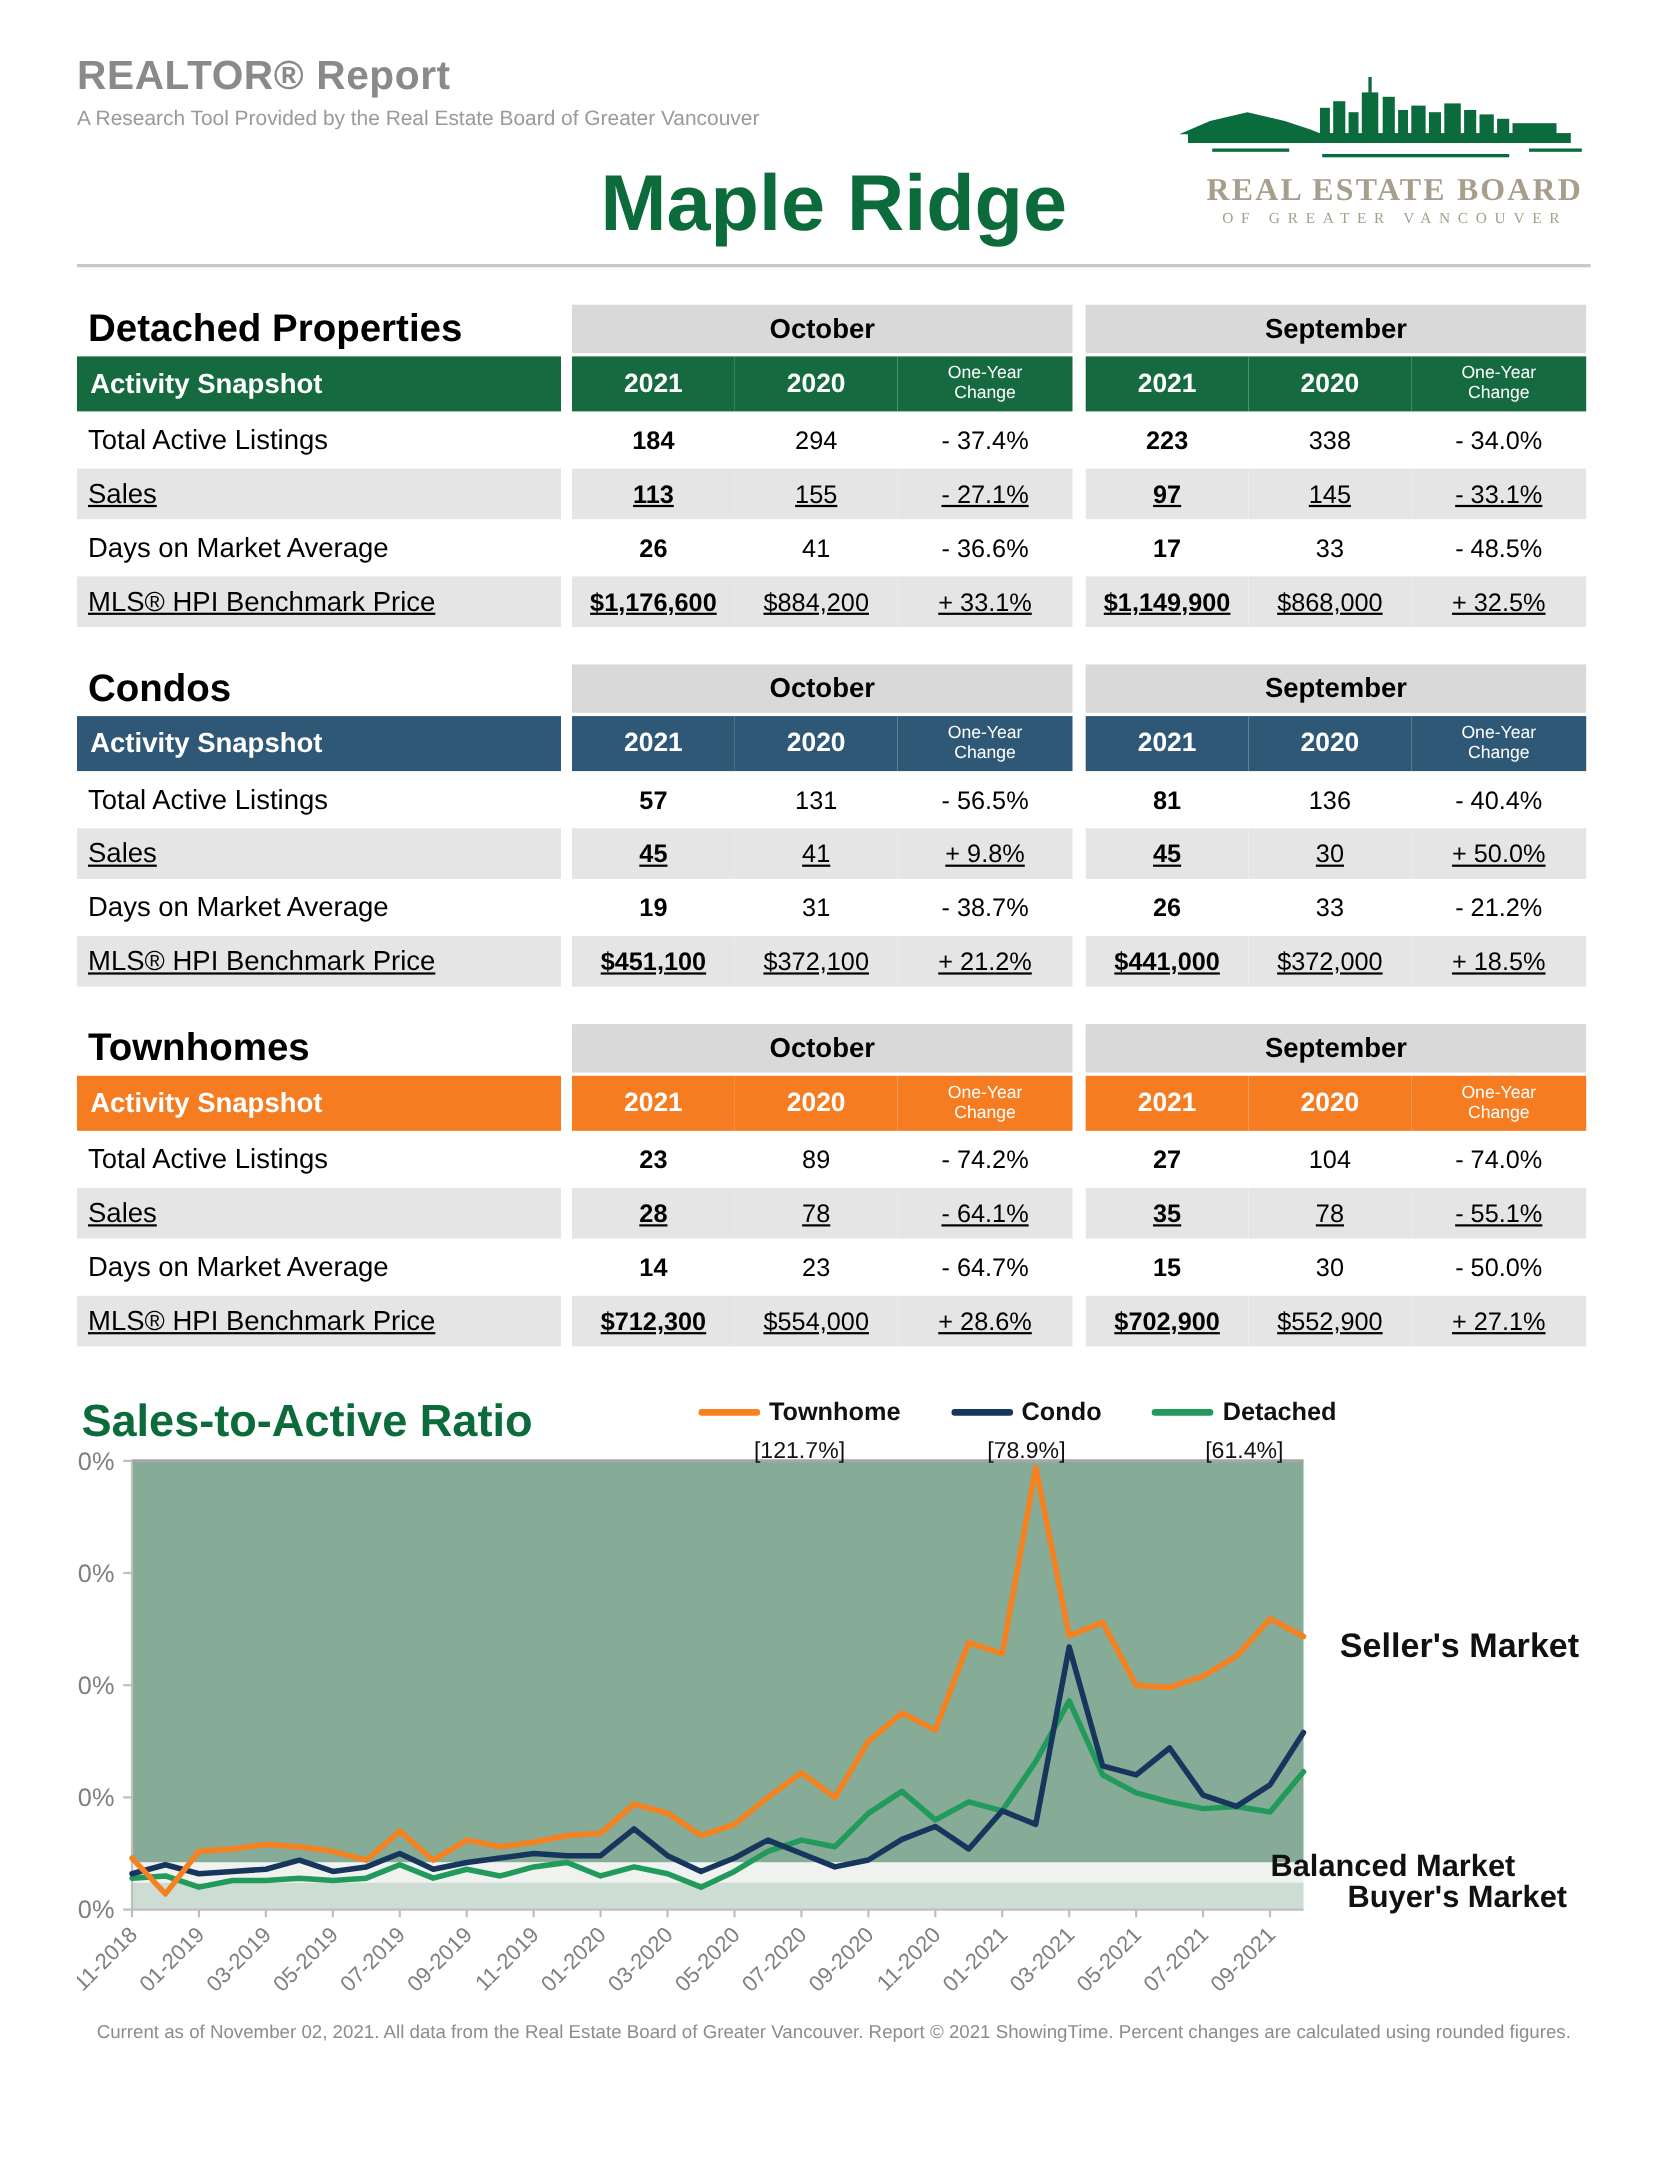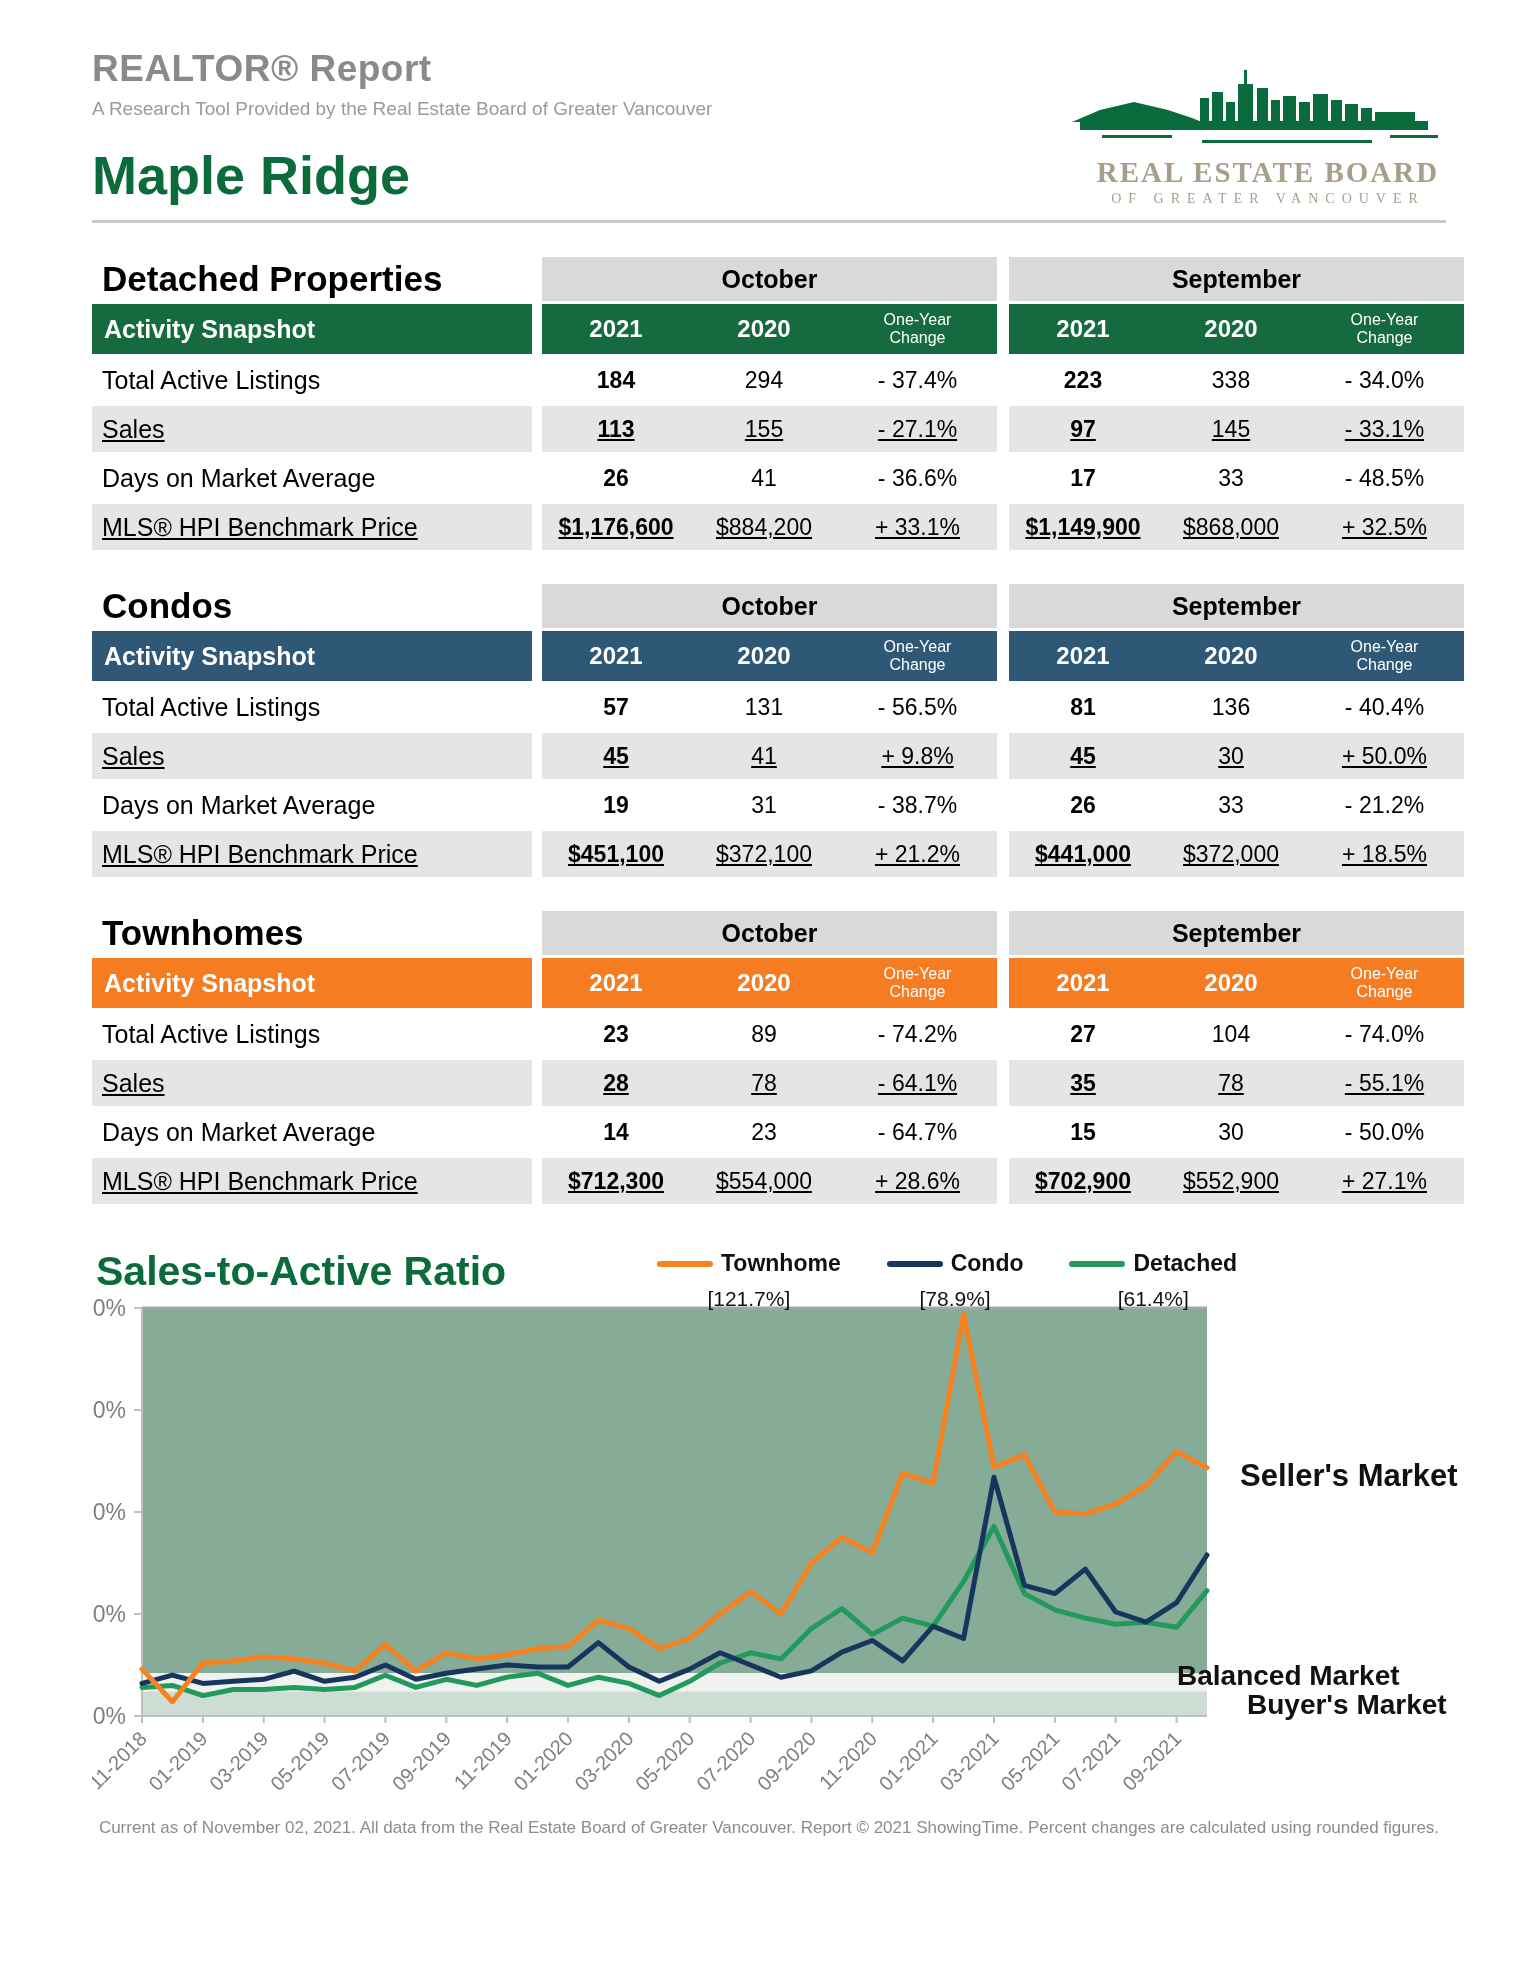--- a/index.html
+++ b/index.html
@@ -1,31 +1,31 @@
 <!DOCTYPE html>
 <html><head>
 <meta charset="utf-8">
 <style>
   * { margin:0; padding:0; box-sizing:border-box; }
   html,body { background:#ffffff; }
   body {
     width:1516px; height:1976px; position:relative;
     font-family:"Liberation Sans", sans-serif; color:#000;
   }
-  .page { position:relative; width:1516px; height:1976px; padding:48px 70px 0 92px; }
+  .page { position:relative; width:1516px; height:1976px; padding:48px 70px 0 70px; }
 
   
   .report-title { font-size:37px; font-weight:bold; color:#8A8A8A; letter-spacing:0.5px; }
   .report-subtitle { font-size:19px; color:#9A9A9A; margin-top:8px; }
   .logo { position:absolute; right:52px; top:58px; width:392px; }
   .logo-line1 { font-family:"Liberation Serif", serif; font-weight:bold; font-size:29px;
     color:#A79E8C; letter-spacing:2px; text-align:center; margin-top:2px; white-space:nowrap; }
   .logo-line2 { font-family:"Liberation Serif", serif; font-size:14px; color:#A79E8C;
     letter-spacing:7px; text-align:center; margin-top:2px; white-space:nowrap; }
-  .area-title { font-size:54px; font-weight:bold; color:#0B6B3A; margin-top:24px; }
+  .area-title { font-size:72px; font-weight:bold; color:#0B6B3A; margin-top:24px;text-align:center; }
   .rule { border-bottom:3px solid #C9C9C9; margin-top:14px; }
   .period-title { font-size:36px; font-weight:bold; color:#2A5783; margin-top:16px; }
 
   
   .stat-table { display:grid; margin-top:34px;
     grid-template-columns:440px 10px 148px 148px 159px 12px 148px 148px 159px;
     grid-template-rows:44px 50px 46px 46px 46px 46px; row-gap:3px; }
   .stat-table:first-of-type { margin-top:48px; }
   .cell { display:flex; align-items:center; }
   .section-title { font-size:35px; font-weight:bold; padding-left:10px; }

